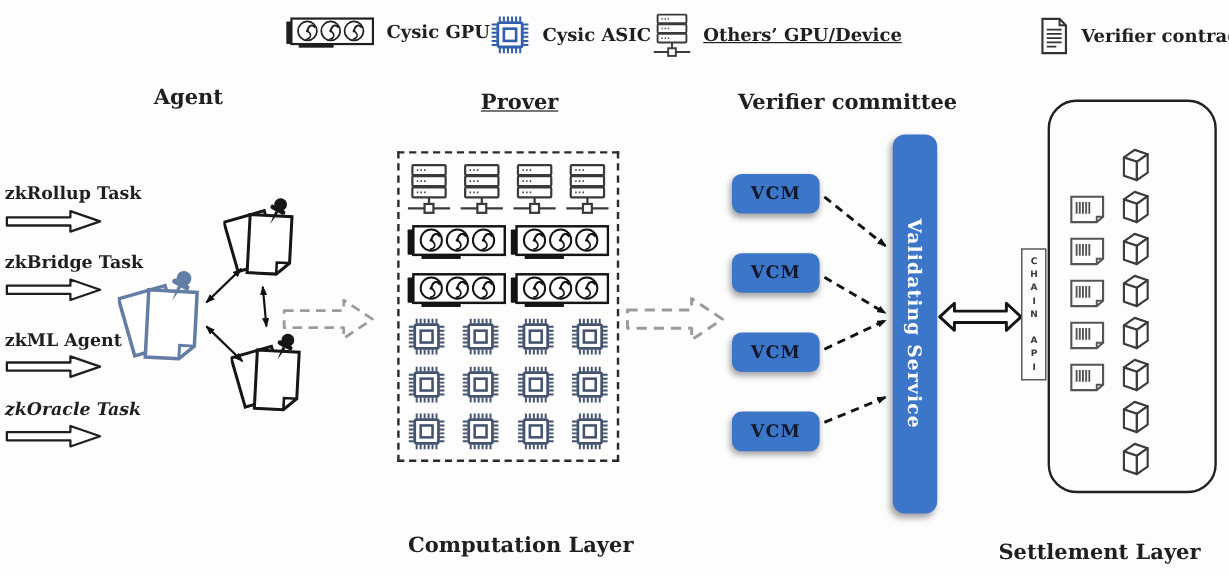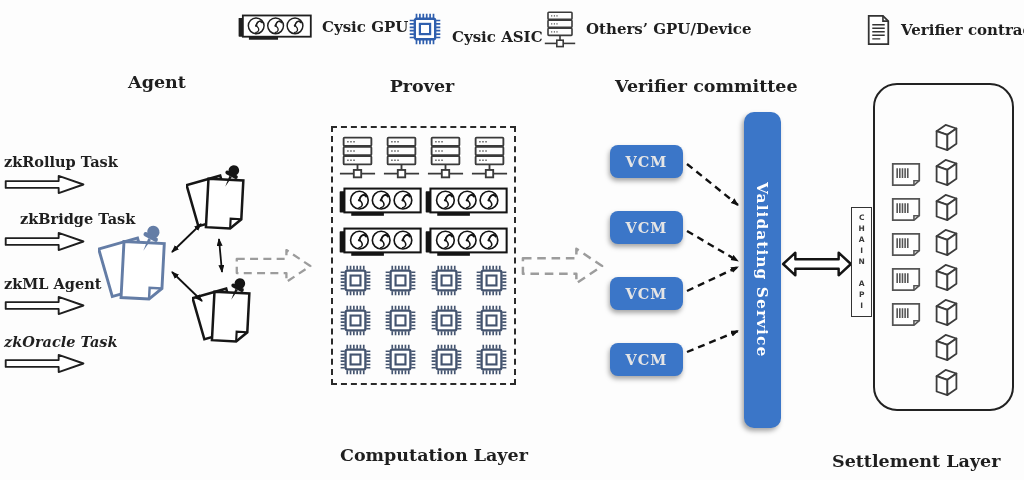--- a/index.html
+++ b/index.html
@@ -25,21 +25,21 @@
   
   .prover-box {
     border: 2.5px dashed #2a2a2a;
     display: flex; flex-direction: column; justify-content: space-between;
     padding: 7px 6px;
   }
   .p-row { display: flex; justify-content: space-between; align-items: center; }
 
   
   .vcm {
-    background: #3b76c8; color: #e5e5e5; border-radius: 8px;
+    background: #3b76c8; color: #0f172a; border-radius: 8px;
     display: flex; align-items: center; justify-content: center;
     font-weight: bold; font-size: 14.5px; letter-spacing: 1px;
     box-shadow: -1px 3px 5px rgba(0,0,0,0.35);
   }
   .vbar {
     background: #3b76c8; color: #ffffff; border-radius: 10px;
     display: flex; align-items: center; justify-content: center;
     box-shadow: -2px 3px 5px rgba(0,0,0,0.35);
   }
   .vbar-text {
@@ -146,49 +146,49 @@
 </svg>
 
 <div id="stage">
 
   <div class="abs legend-item" style="left:238px; top:12px;">
     <svg class="ico" width="74" height="30" style="color:#1f1f1f">
         <use href="#sym-gpu"></use>
       </svg>
     <span class="legend-label">Cysic GPU</span>
   </div>
-  <div class="abs legend-item" style="left:408px; top:12px;align-items:flex-end;">
+  <div class="abs legend-item" style="left:408px; top:12px;">
     <svg class="ico" width="34" height="34" style="color:#2f5fae">
         <use href="#sym-asic"></use>
       </svg>
     <span class="legend-label">Cysic ASIC</span>
   </div>
-  <div class="abs legend-item" style="left:544px; top:10px;">
+  <div class="abs legend-item" style="left:544px; top:10px;text-decoration:underline;">
     <svg class="ico" width="32" height="38" style="color:#3a3a3a">
         <use href="#sym-server"></use>
       </svg>
     <span class="legend-label">Others’ GPU/Device</span>
   </div>
   <div class="abs legend-item" style="left:866px; top:14px;">
     <svg class="ico" width="25" height="32" style="color:#333">
         <use href="#sym-contract"></use>
       </svg>
     <span class="legend-label">Verifier contract</span>
   </div>
 
   <div class="abs sec-title" style="left:107px; top:72px; width:100px;">Agent</div>
-  <div class="abs sec-title" style="left:372px; top:76px; width:100px;">Prover</div>
+  <div class="abs sec-title" style="left:383px; top:76px; width:100px;text-decoration:underline;">Prover</div>
   <div class="abs sec-title" style="left:615px; top:76px; width:160px;">Verifier committee</div>
 
   <div class="abs task-label" style="left:4px; top:153px;">zkRollup Task</div>
   <svg class="abs ico" style="left:4px; top:174px; color:#1f1f1f" width="82" height="21">
       <use href="#sym-taskarrow"></use>
     </svg>
 
-  <div class="abs task-label" style="left:20px; top:210px;text-align:center;">zkBridge Task</div>
+  <div class="abs task-label" style="left:4px; top:210px;text-align:center;">zkBridge Task</div>
   <svg class="abs ico" style="left:4px; top:231px; color:#1f1f1f" width="82" height="21">
       <use href="#sym-taskarrow"></use>
     </svg>
 
   <div class="abs task-label" style="left:4px; top:275px;">zkML Agent</div>
   <svg class="abs ico" style="left:4px; top:295px; color:#1f1f1f" width="82" height="21">
       <use href="#sym-taskarrow"></use>
     </svg>
 
   <div class="abs task-label" style="left:4px; top:333px;font-style:italic;">zkOracle Task</div>

